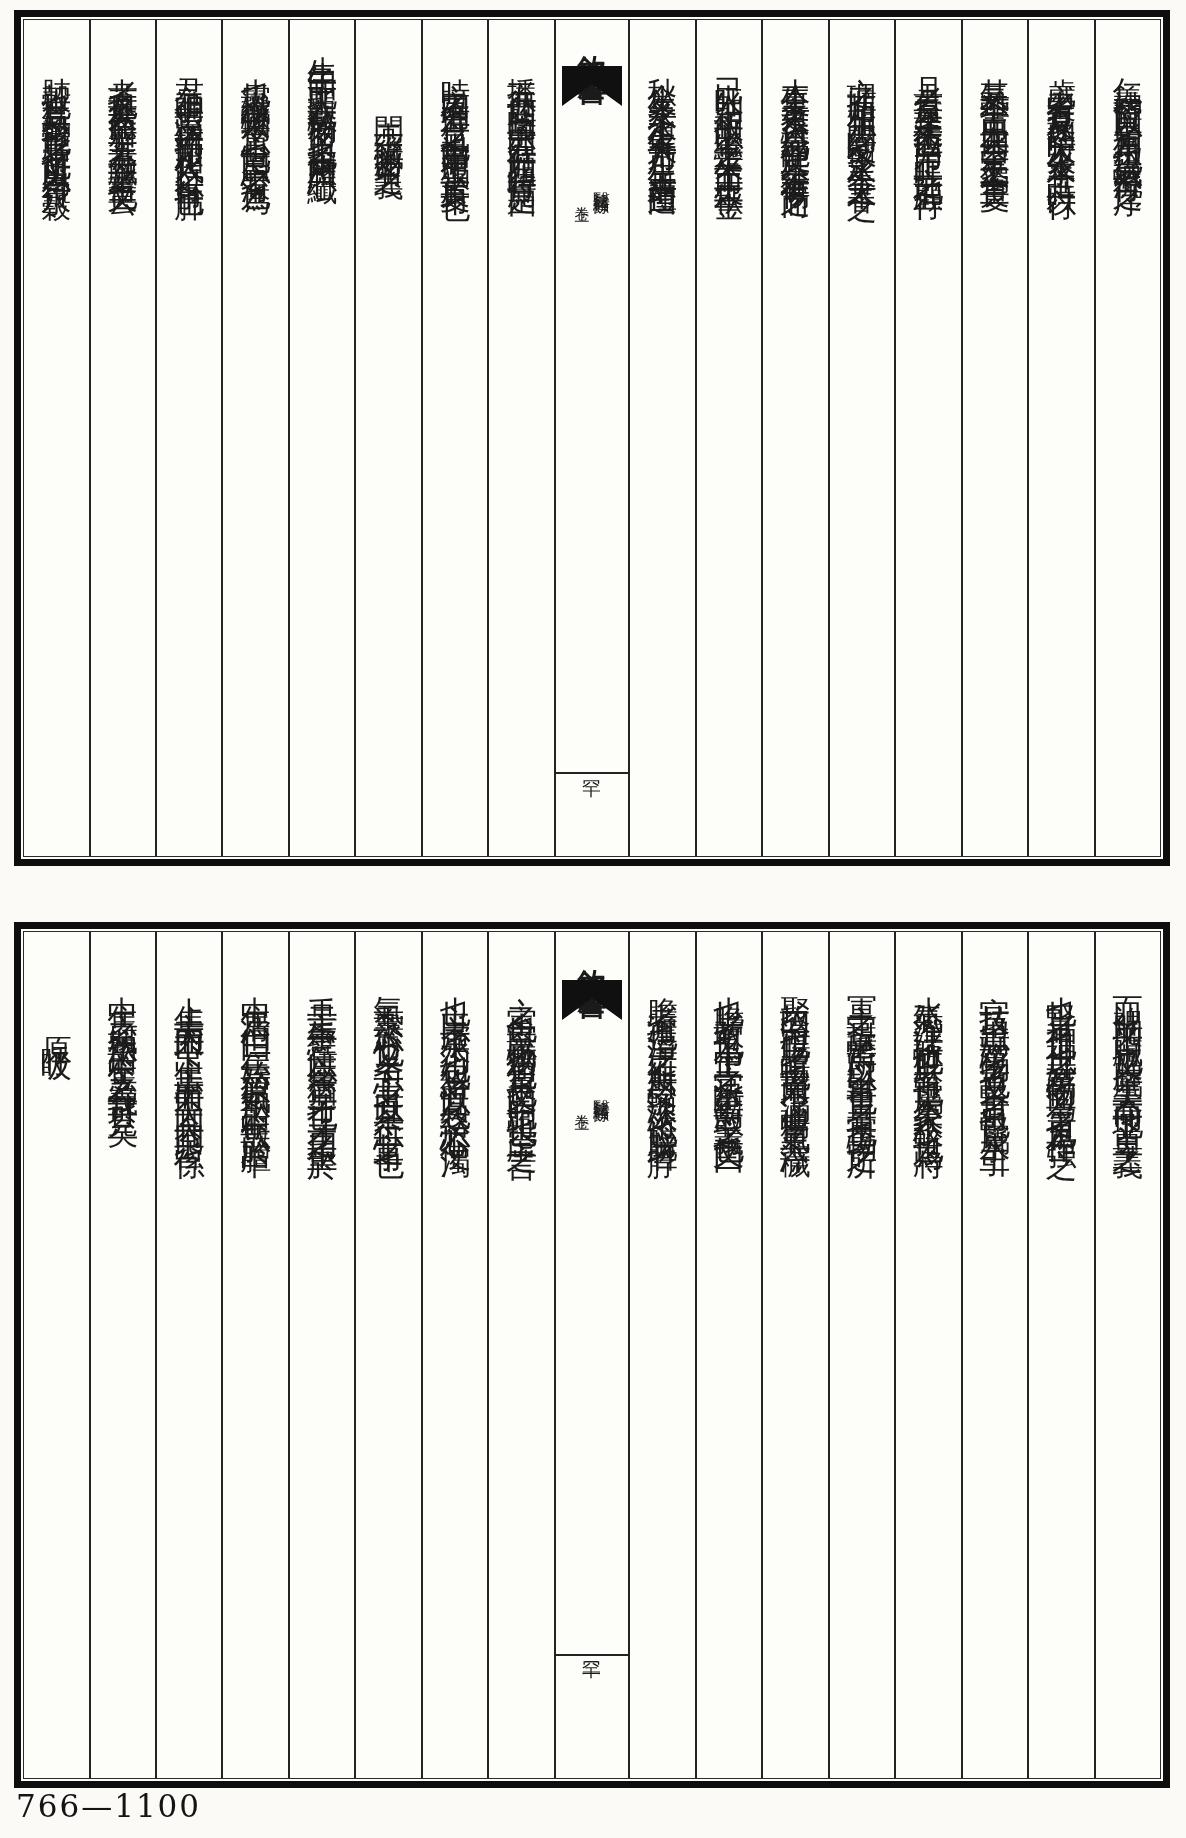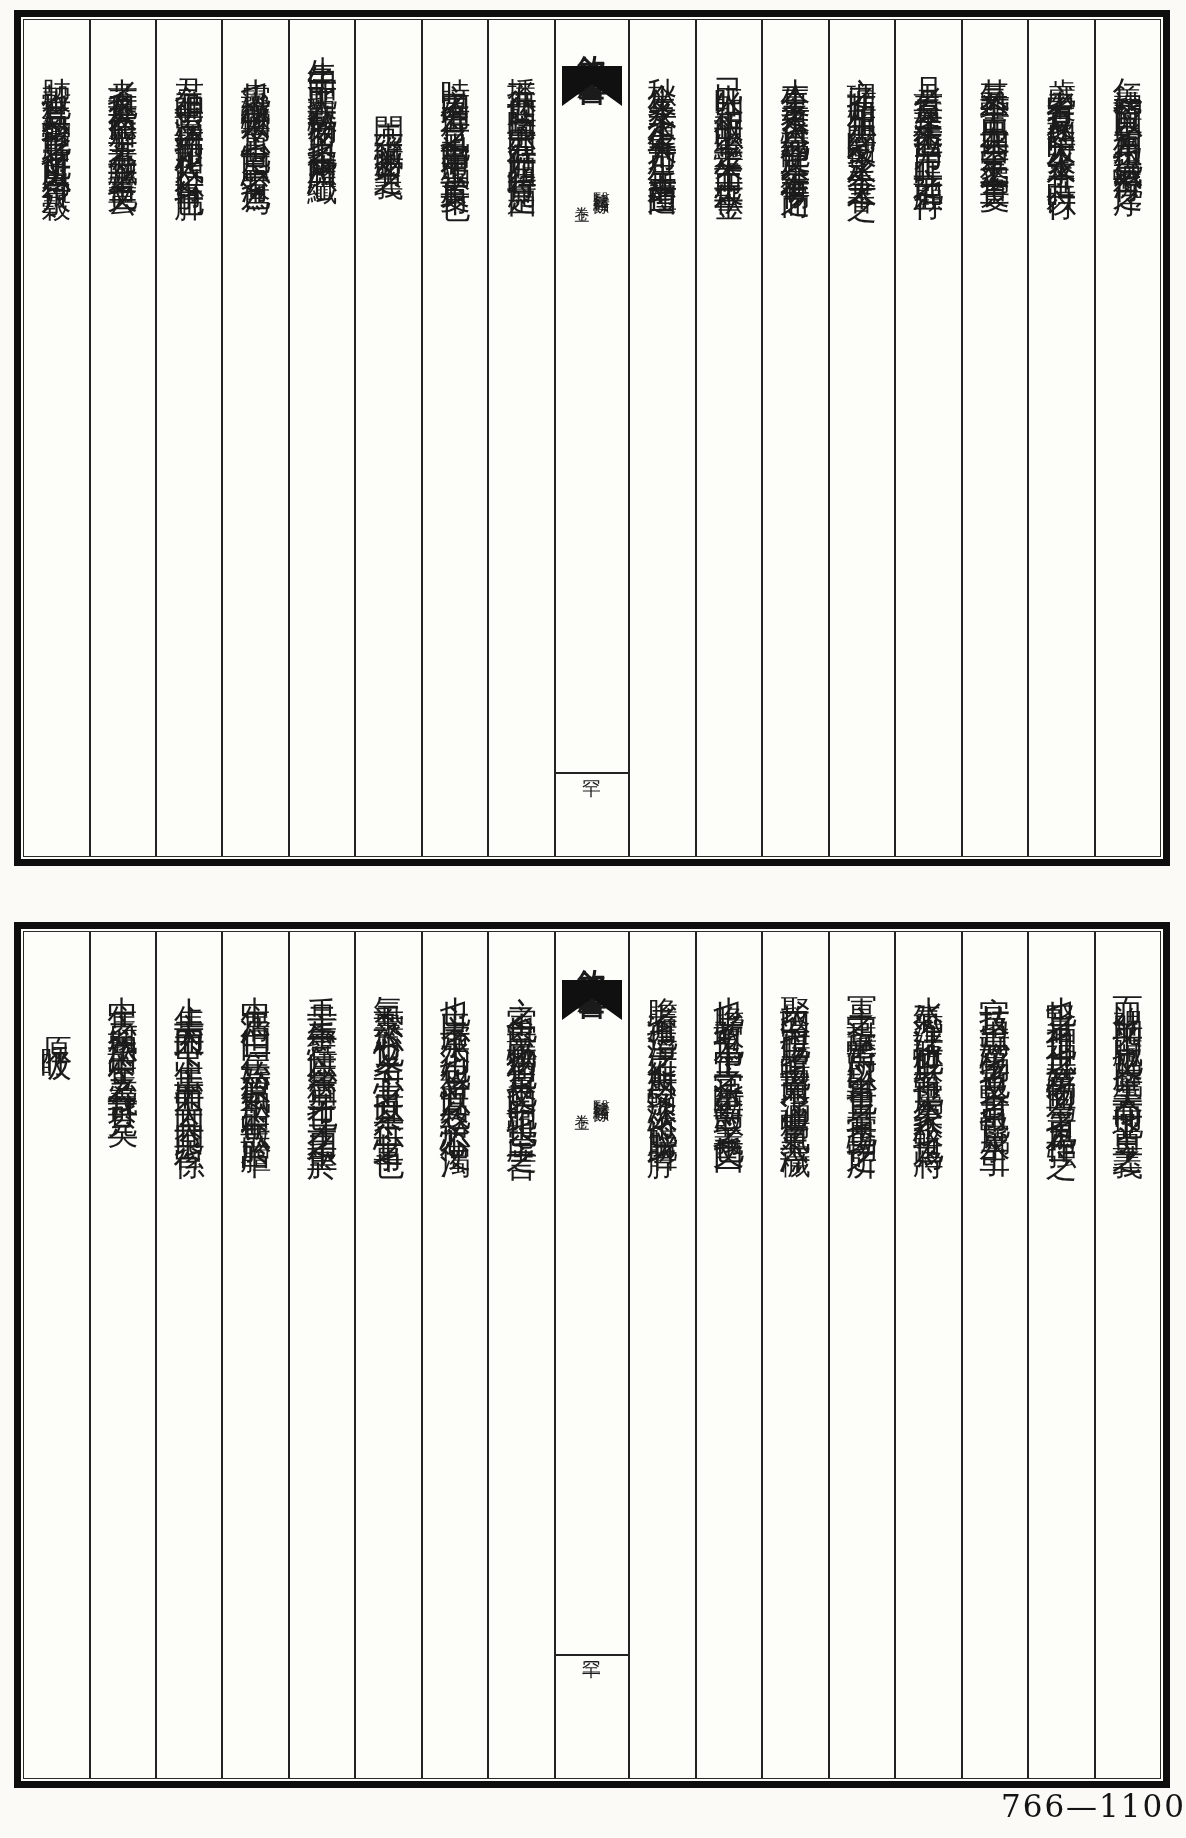--- a/index.html
+++ b/index.html
@@ -63,22 +63,22 @@
   .bx-juan{font-size:15px !important;letter-spacing:2px !important;margin-top:16px;}
   .bx-spacer{flex:1 1 auto;}
   .bx-folio{font-size:19px !important;letter-spacing:1px !important;margin-bottom:6px;}
   .bx-box{
     flex:none;width:100%;height:84px;
     border-top:2px solid #232323;box-sizing:border-box;
   }
   .leaf--bottom .bx-box{height:124px;}
 
   .print-num{
-    position:absolute;left:0;right:0;bottom:14px;
-    text-align:right;font-size:31px;letter-spacing:2px;
+    position:absolute;left:16px;right:0;bottom:14px;
+    text-align:left;font-size:31px;letter-spacing:2px;
     font-family:"DejaVu Serif","Liberation Serif",serif;color:#141414;
   }
 </style>
 </head>
 <body>
 
 <div class="leaf leaf--top">
   <div class="leaf-inner">
     <div class="cols">
       <div class="col">

